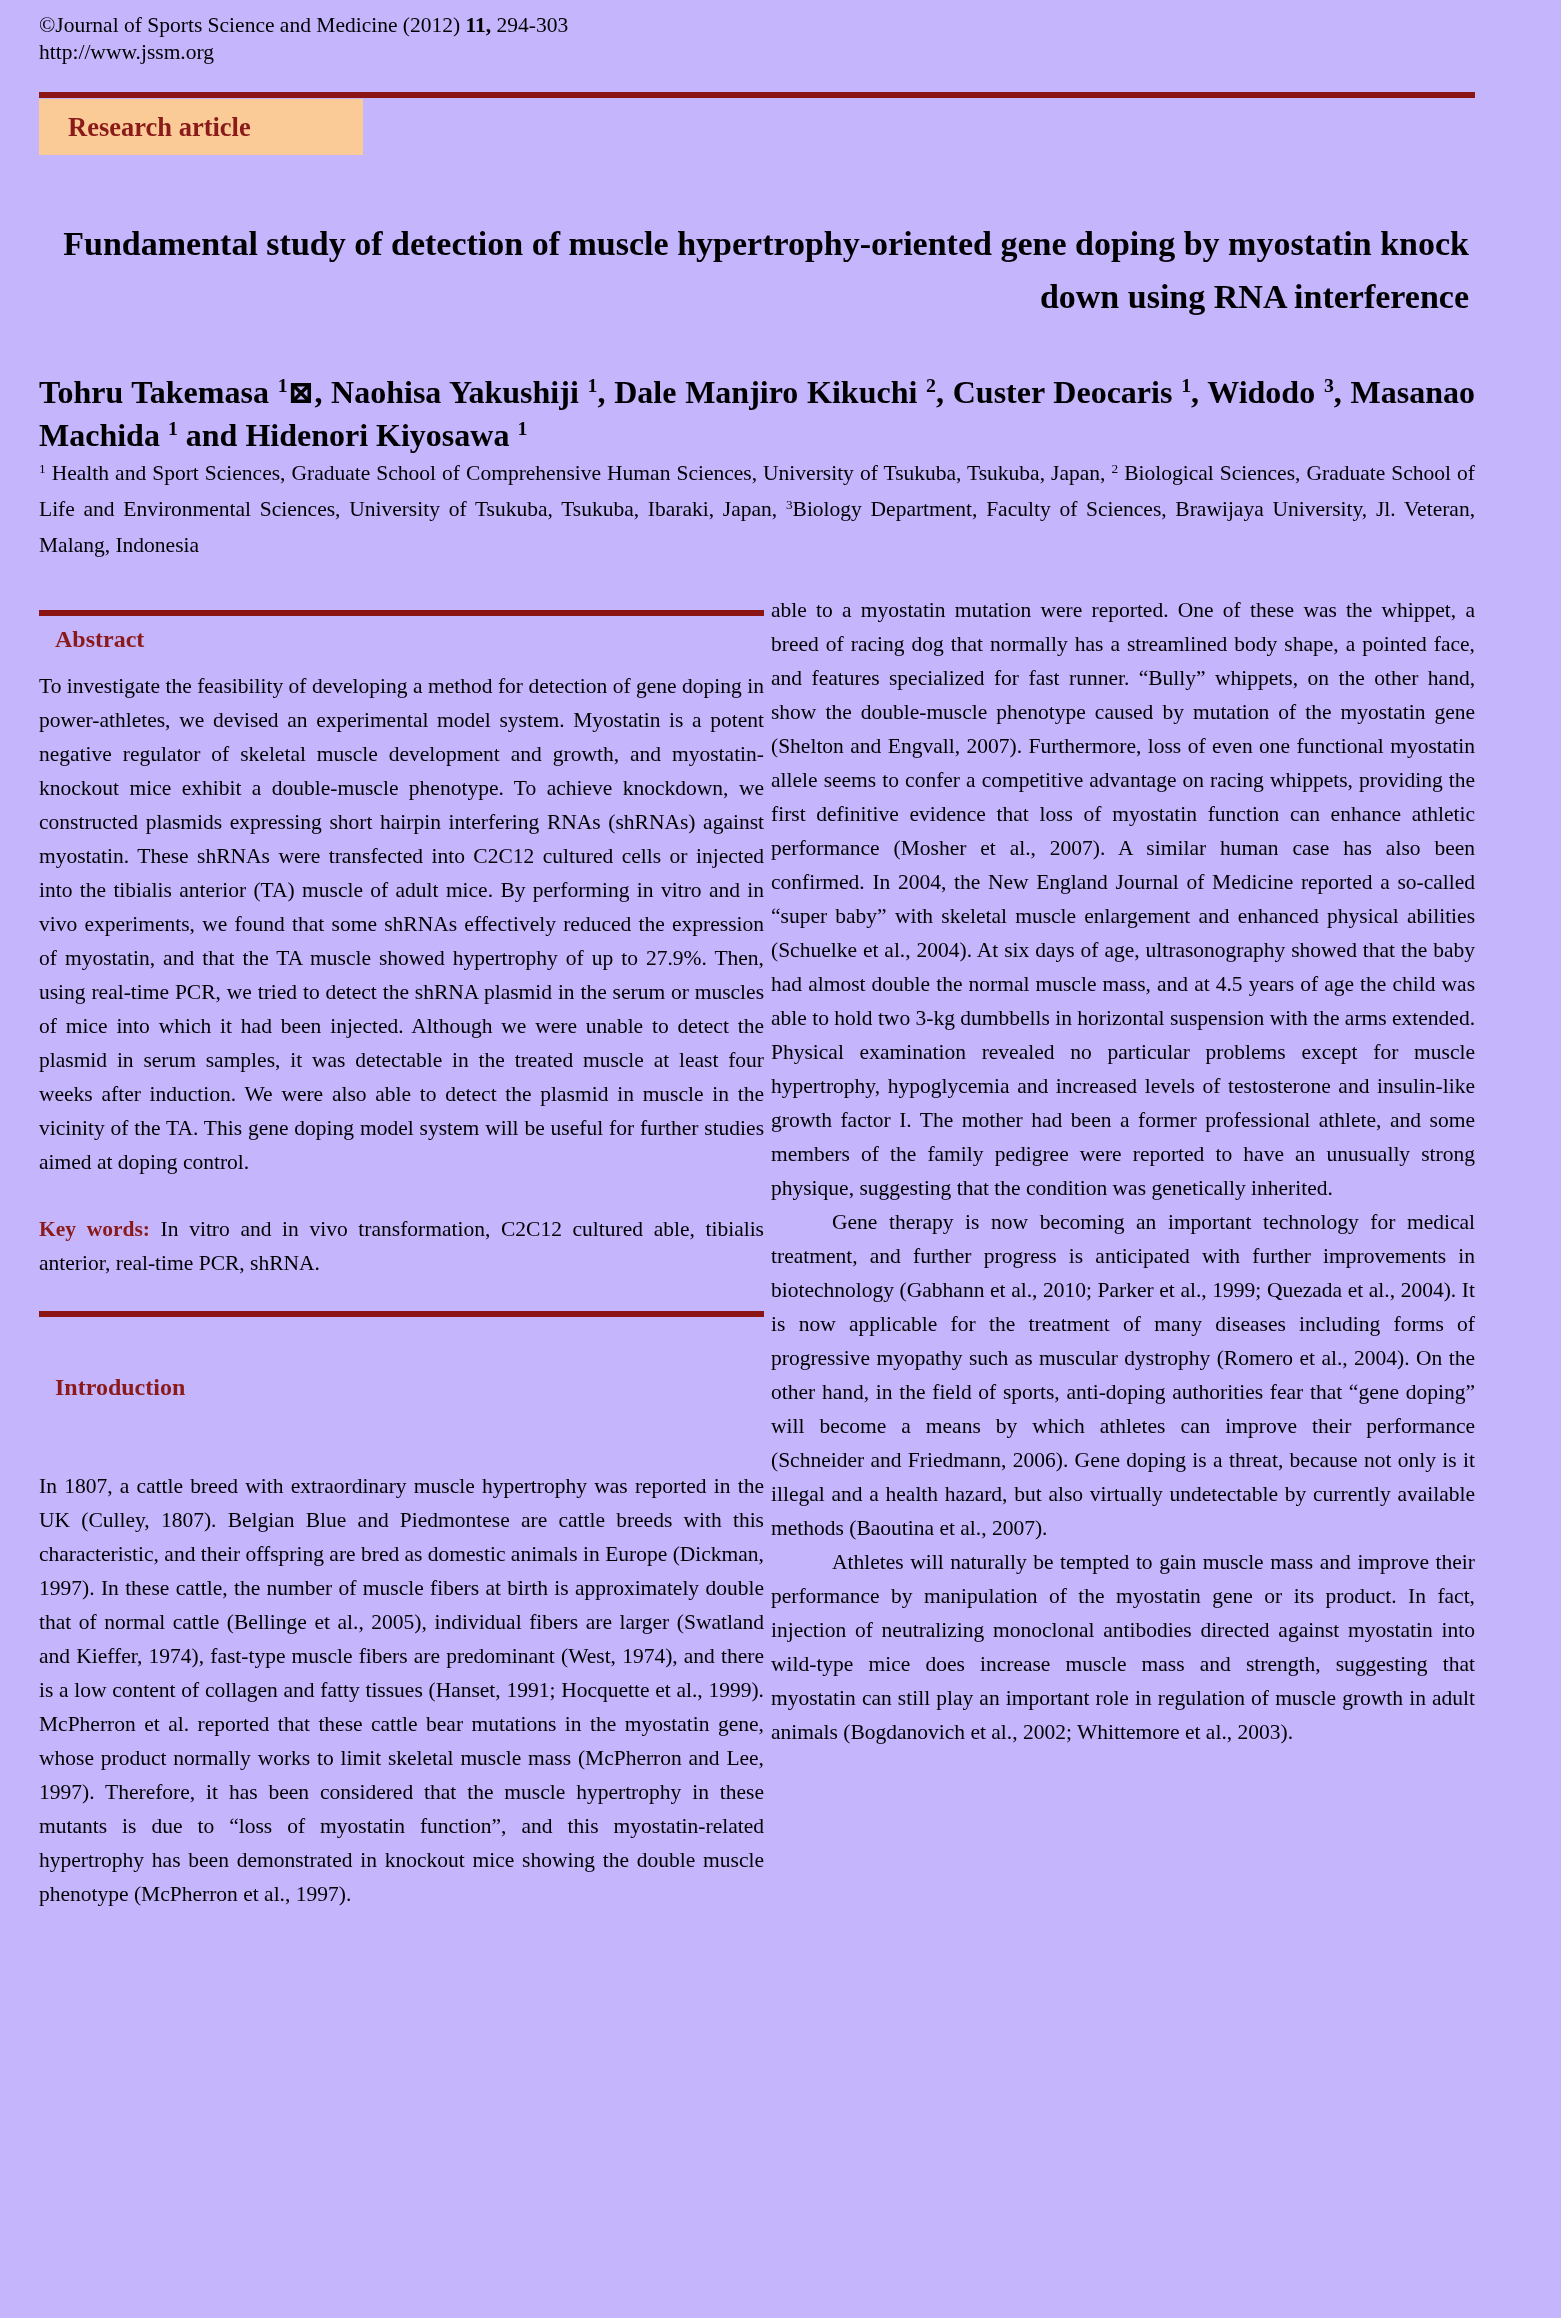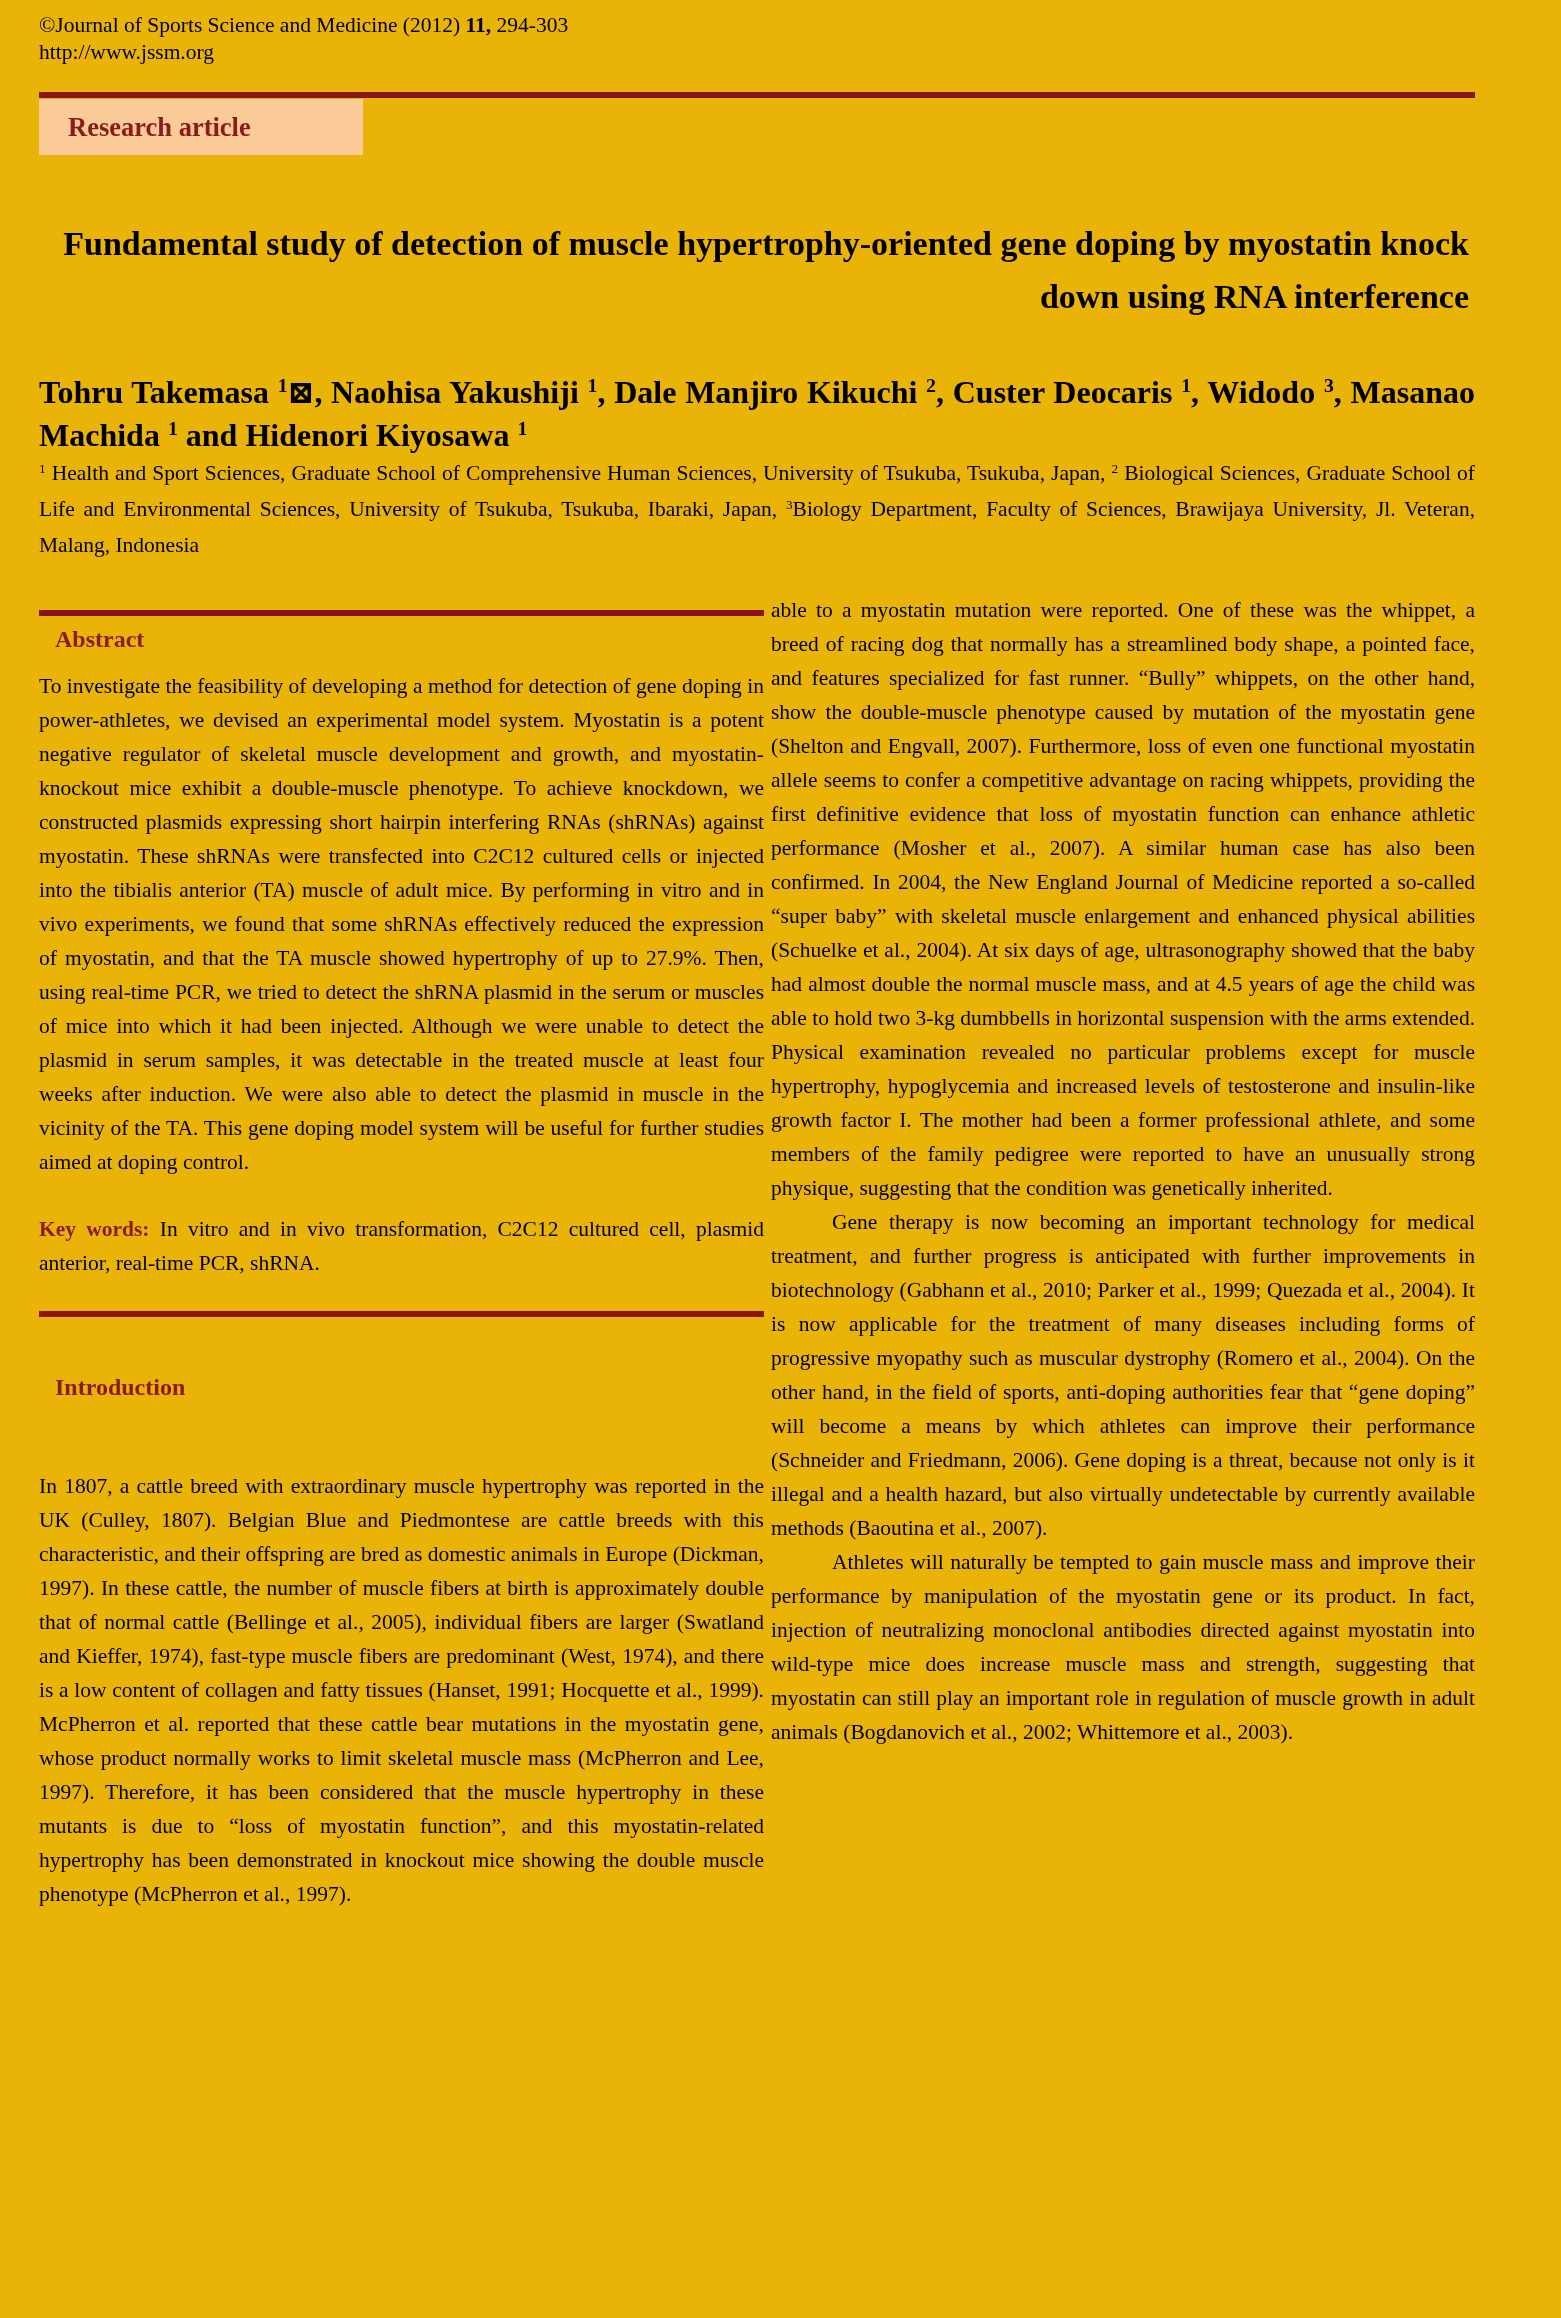--- a/index.html
+++ b/index.html
@@ -1,19 +1,19 @@
 <!DOCTYPE html>
 <html style="--accent_rule: #8B1414; --heading_text: #8B1A1A; --badge_bg: #FBCB97;font-size:11.5px"><head>
 <meta charset="utf-8">
 <style>
   html,body{margin:0;padding:0;background:#ffffff;}
   .page{
     position:relative;
     width:1561px;height:2319px;
-    background:#eab308;
+    background:#c4b5fd;
     font-family:"Liberation Serif","DejaVu Serif",serif;
     color:#000000;
     overflow:hidden;
   }
   .header-block{position:absolute;left:39px;top:11.5px;font-size:21.5px;line-height:27px;}
   .rule{background:var(--accent_rule,#8B1414);}
   .rule-header{position:absolute;left:39px;top:92px;width:1436px;height:6.4px;}
   .badge{
     position:absolute;left:39px;top:99px;width:324px;height:56px;
     background:var(--badge_bg,#FBCB97);
@@ -72,21 +72,21 @@
   <h1 class="title" style="margin:0;">Fundamental study of detection of muscle hypertrophy-oriented gene doping by myostatin knock down using RNA interference</h1>
 
   <div class="authors"><span>Tohru Takemasa </span><sup>1</sup><span>⊠, Naohisa Yakushiji </span><sup>1</sup><span>, Dale Manjiro Kikuchi </span><sup>2</sup><span>, Custer Deocaris </span><sup>1</sup><span>, Widodo </span><sup>3</sup><span>, Masanao Machida </span><sup>1</sup><span> and Hidenori Kiyosawa </span><sup>1</sup></div>
 
   <div class="affiliations"><sup>1</sup><span> Health and Sport Sciences, Graduate School of Comprehensive Human Sciences, University of Tsukuba, Tsukuba, Japan, </span><sup>2</sup><span> Biological Sciences, Graduate School of Life and Environmental Sciences, University of Tsukuba, Tsukuba, Ibaraki, Japan, </span><sup>3</sup><span>Biology Department, Faculty of Sciences, Brawijaya University, Jl. Veteran, Malang, Indonesia</span></div>
 
   <div class="col-left">
     <div class="rule rule-col"></div>
     <h2 class="section-heading h-abstract">Abstract</h2>
     <p class="body-text abstract-body">To investigate the feasibility of developing a method for detection of gene doping in power-athletes, we devised an experimental model system. Myostatin is a potent negative regulator of skeletal muscle development and growth, and myostatin-knockout mice exhibit a double-muscle phenotype. To achieve knockdown, we constructed plasmids expressing short hairpin interfering RNAs (shRNAs) against myostatin. These shRNAs were transfected into C2C12 cultured cells or injected into the tibialis anterior (TA) muscle of adult mice. By performing in vitro and in vivo experiments, we found that some shRNAs effectively reduced the expression of myostatin, and that the TA muscle showed hypertrophy of up to 27.9%. Then, using real-time PCR, we tried to detect the shRNA plasmid in the serum or muscles of mice into which it had been injected. Although we were unable to detect the plasmid in serum samples, it was detectable in the treated muscle at least four weeks after induction. We were also able to detect the plasmid in muscle in the vicinity of the TA. This gene doping model system will be useful for further studies aimed at doping control.</p>
-    <p class="body-text keywords"><span class="kw-label">Key words:</span><span> In vitro and in vivo transformation, C2C12 cultured cell, plasmid anterior, real-time PCR, shRNA.</span></p>
+    <p class="body-text keywords"><span class="kw-label">Key words:</span><span> In vitro and in vivo transformation, C2C12 cultured able, tibialis anterior, real-time PCR, shRNA.</span></p>
     <div class="rule rule-col rule-kw"></div>
     <h2 class="section-heading h-intro">Introduction</h2>
     <p class="body-text p-first">In 1807, a cattle breed with extraordinary muscle hypertrophy was reported in the UK (Culley, 1807). Belgian Blue and Piedmontese are cattle breeds with this characteristic, and their offspring are bred as domestic animals in Europe (Dickman, 1997). In these cattle, the number of muscle fibers at birth is approximately double that of normal cattle (Bellinge et al., 2005), individual fibers are larger (Swatland and Kieffer, 1974), fast-type muscle fibers are predominant (West, 1974), and there is a low content of collagen and fatty tissues (Hanset, 1991; Hocquette et al., 1999). McPherron et al. reported that these cattle bear mutations in the myostatin gene, whose product normally works to limit skeletal muscle mass (McPherron and Lee, 1997). Therefore, it has been considered that the muscle hypertrophy in these mutants is due to “loss of myostatin function”, and this myostatin-related hypertrophy has been demonstrated in knockout mice showing the double muscle phenotype (McPherron et al., 1997).</p>
   </div>
 
   <div class="col-right">
     <p class="body-text">able to a myostatin mutation were reported. One of these was the whippet, a breed of racing dog that normally has a streamlined body shape, a pointed face, and features specialized for fast runner. “Bully” whippets, on the other hand, show the double-muscle phenotype caused by mutation of the myostatin gene (Shelton and Engvall, 2007). Furthermore, loss of even one functional myostatin allele seems to confer a competitive advantage on racing whippets, providing the first definitive evidence that loss of myostatin function can enhance athletic performance (Mosher et al., 2007). A similar human case has also been confirmed. In 2004, the New England Journal of Medicine reported a so-called “super baby” with skeletal muscle enlargement and enhanced physical abilities (Schuelke et al., 2004). At six days of age, ultrasonography showed that the baby had almost double the normal muscle mass, and at 4.5 years of age the child was able to hold two 3-kg dumbbells in horizontal suspension with the arms extended. Physical examination revealed no particular problems except for muscle hypertrophy, hypoglycemia and increased levels of testosterone and insulin-like growth factor I. The mother had been a former professional athlete, and some members of the family pedigree were reported to have an unusually strong physique, suggesting that the condition was genetically inherited.</p>
     <p class="body-text p-indent">Gene therapy is now becoming an important technology for medical treatment, and further progress is anticipated with further improvements in biotechnology (Gabhann et al., 2010; Parker et al., 1999; Quezada et al., 2004). It is now applicable for the treatment of many diseases including forms of progressive myopathy such as muscular dystrophy (Romero et al., 2004). On the other hand, in the field of sports, anti-doping authorities fear that “gene doping” will become a means by which athletes can improve their performance (Schneider and Friedmann, 2006). Gene doping is a threat, because not only is it illegal and a health hazard, but also virtually undetectable by currently available methods (Baoutina et al., 2007).</p>
     <p class="body-text p-indent">Athletes will naturally be tempted to gain muscle mass and improve their performance by manipulation of the myostatin gene or its product. In fact, injection of neutralizing monoclonal antibodies directed against myostatin into wild-type mice does increase muscle mass and strength, suggesting that myostatin can still play an important role in regulation of muscle growth in adult animals (Bogdanovich et al., 2002; Whittemore et al., 2003).</p>
   </div>

